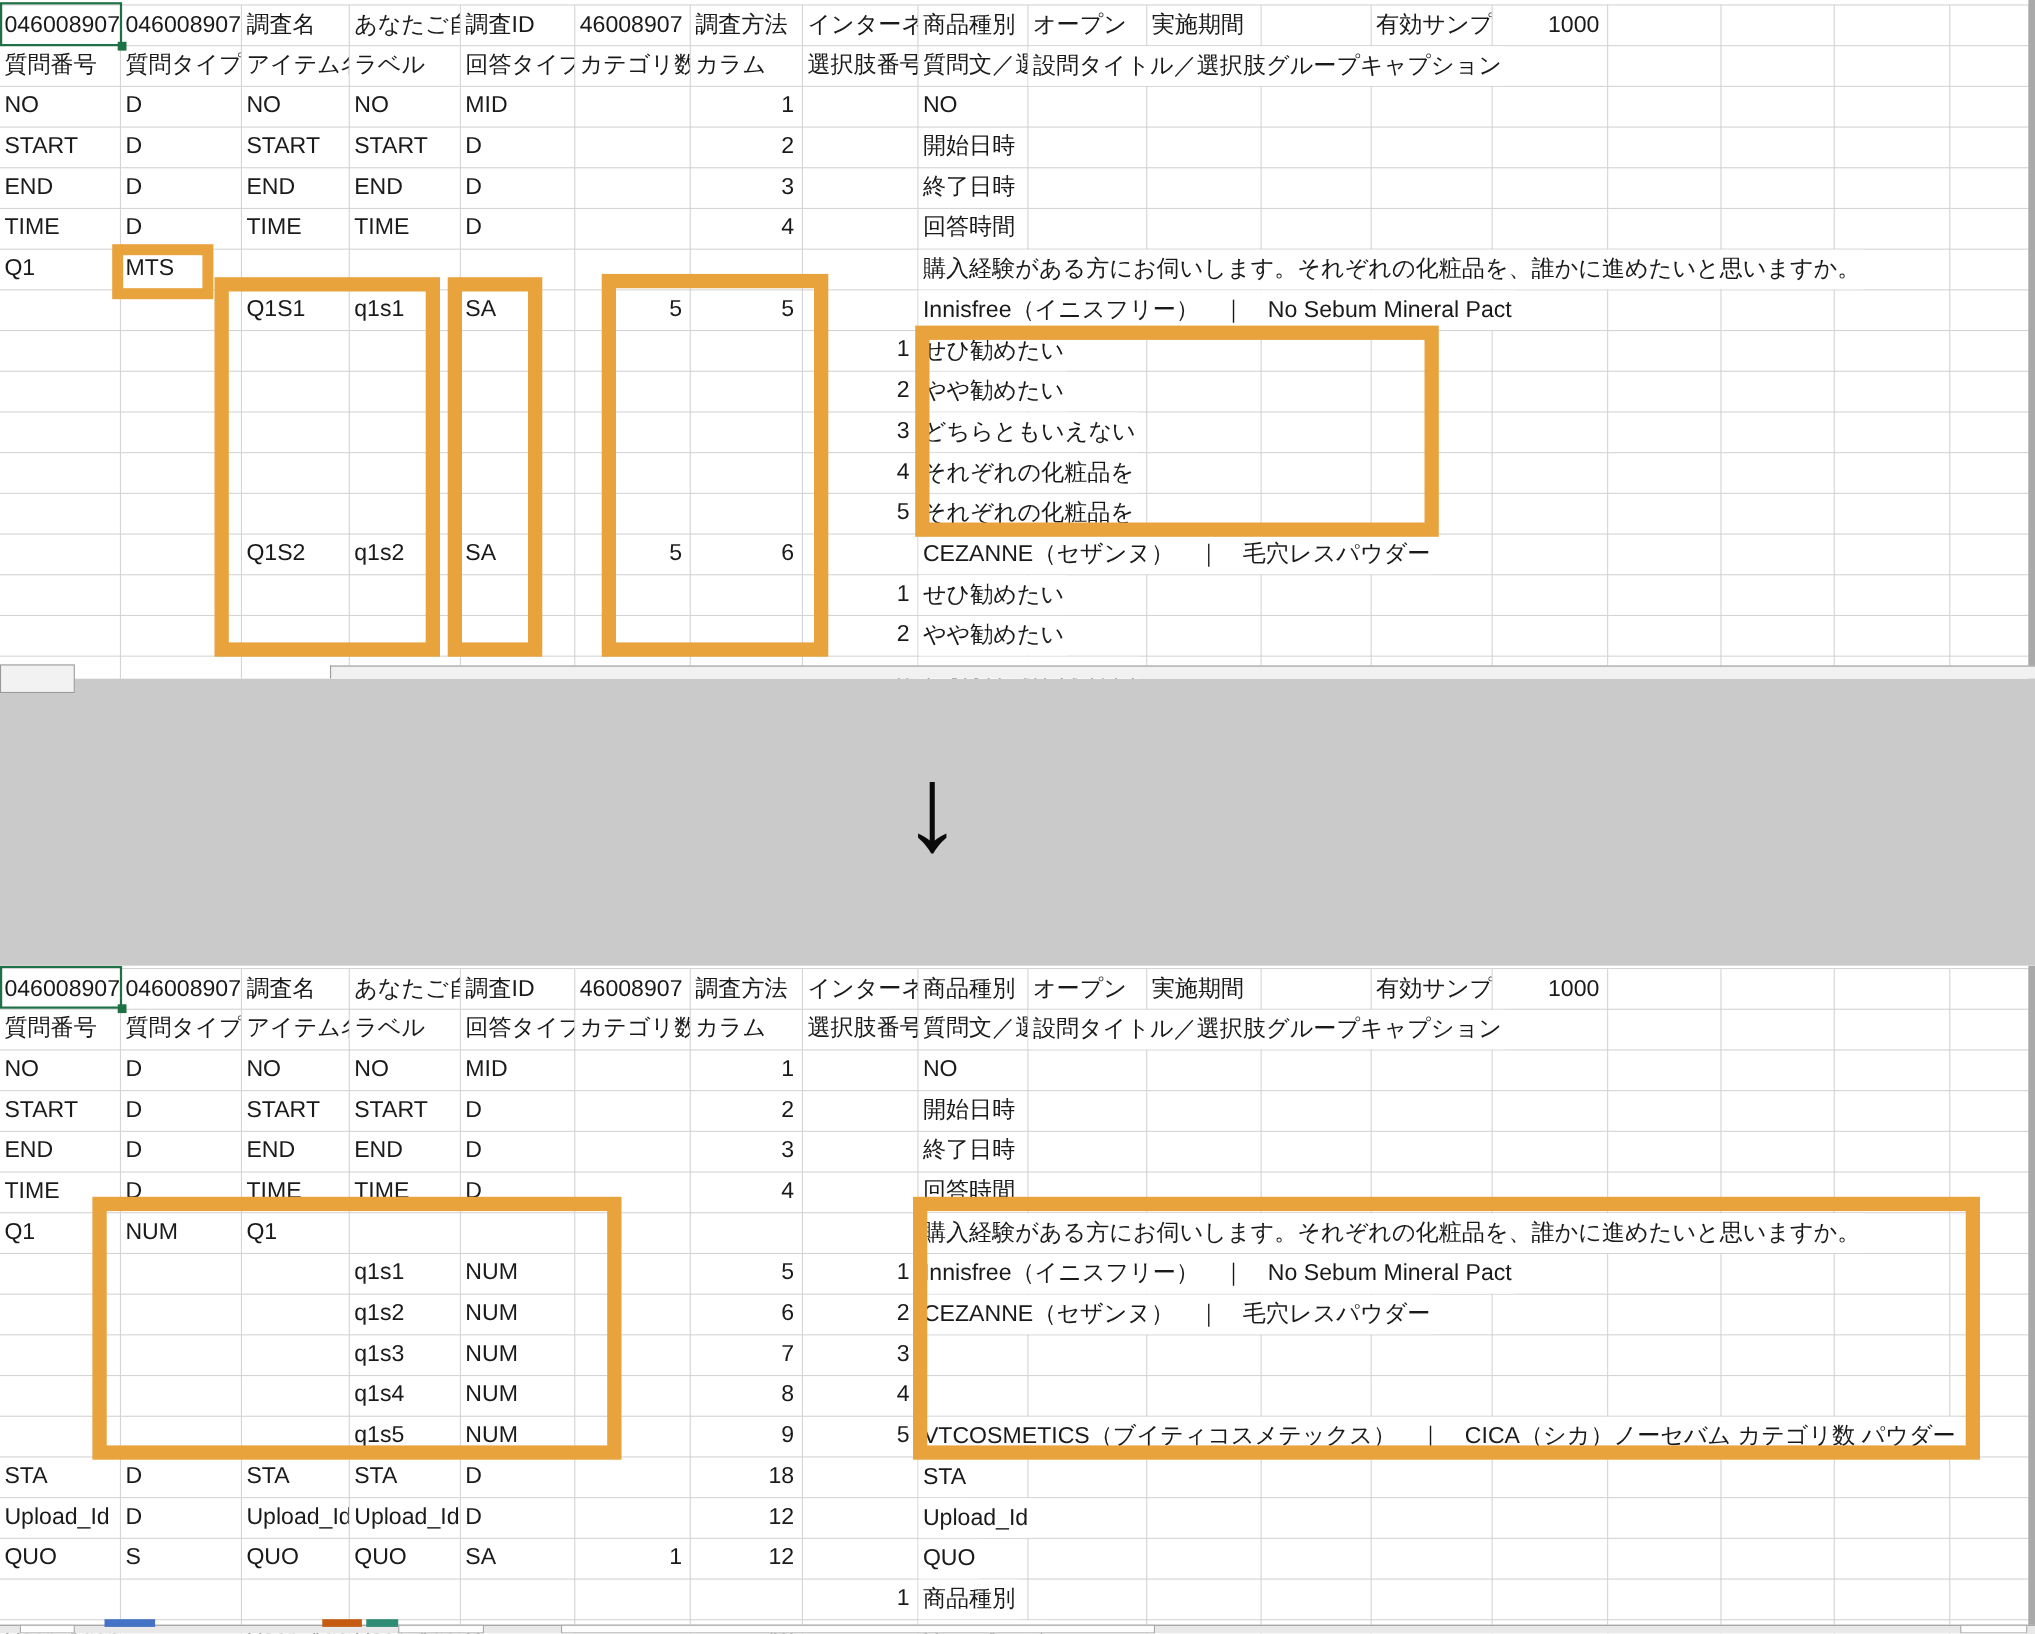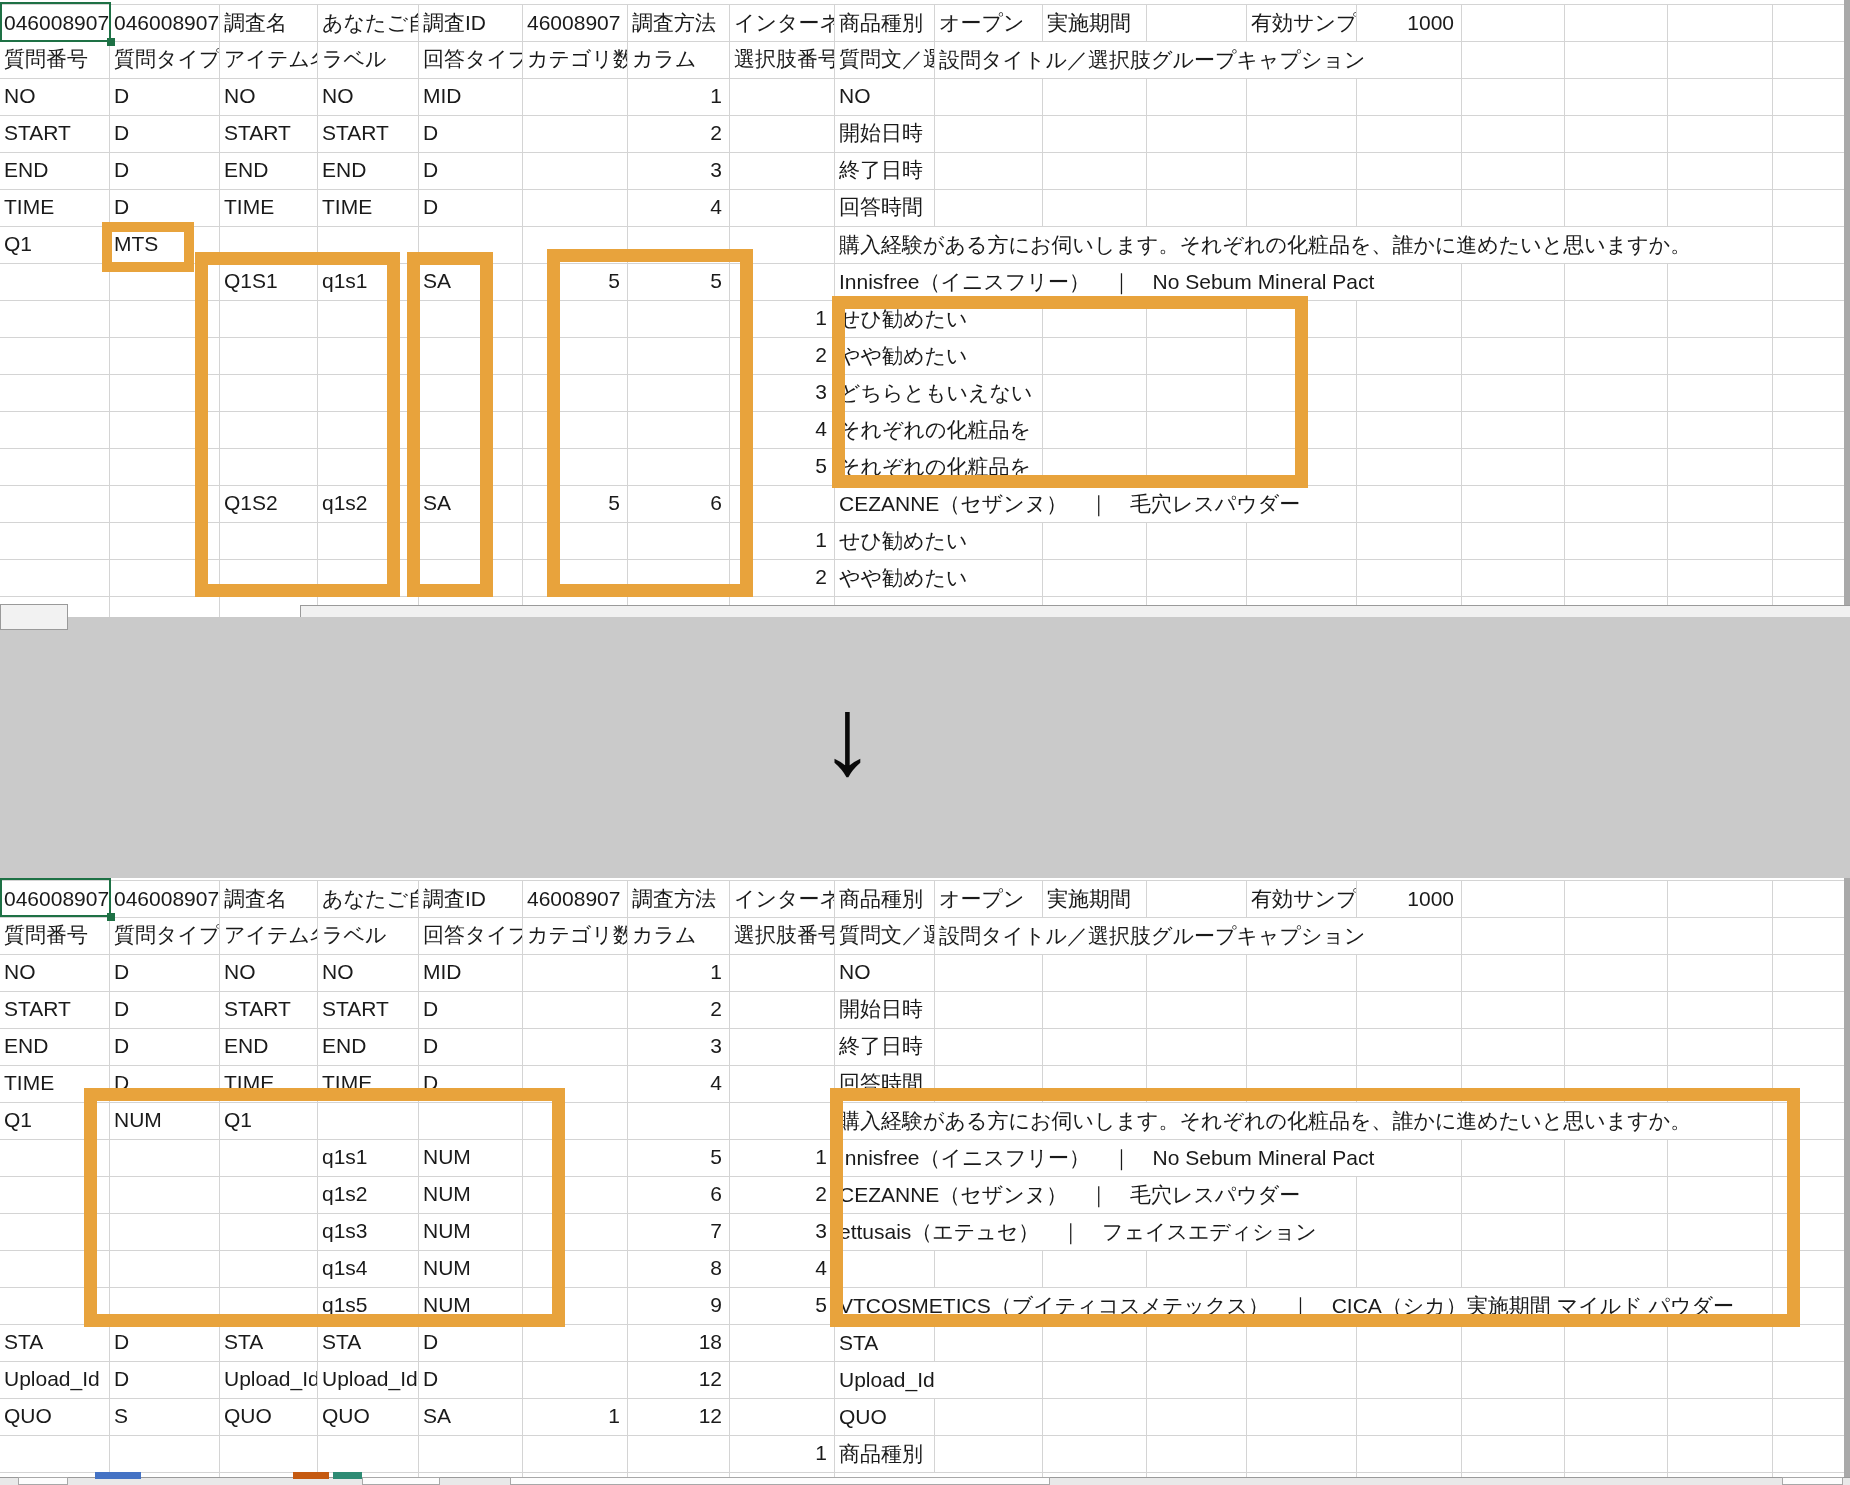--- a/index.html
+++ b/index.html
@@ -528,21 +528,20 @@
     <div class="cell" style="left: 1773px; top: 298px; width: 72px; height: 38px;"></div>
     <div class="cell" style="left: 0px; top: 335px; width: 110px; height: 38px;"></div>
     <div class="cell" style="left: 110px; top: 335px; width: 110px; height: 38px;"></div>
     <div class="cell" style="left: 220px; top: 335px; width: 98px; height: 38px;"></div>
     <div class="cell" style="left: 318px; top: 335px; width: 101px; height: 38px;">q1s3</div>
     <div class="cell" style="left: 419px; top: 335px; width: 104px; height: 38px;">NUM</div>
     <div class="cell" style="left: 523px; top: 335px; width: 105px; height: 38px;"></div>
     <div class="cell num" style="left: 628px; top: 335px; width: 102px; height: 38px;">7</div>
     <div class="cell num" style="left: 730px; top: 335px; width: 105px; height: 38px;">3</div>
     <div class="cell" style="left: 835px; top: 335px; width: 100px; height: 38px;"></div>
-    <span class="ovtext" style="left: 835px; top: 336px;">ettusais（エテュセ）　｜　フェイスエディション</span>
     <div class="cell" style="left: 935px; top: 335px; width: 108px; height: 38px;"></div>
     <div class="cell" style="left: 1043px; top: 335px; width: 104px; height: 38px;"></div>
     <div class="cell" style="left: 1147px; top: 335px; width: 100px; height: 38px;"></div>
     <div class="cell" style="left: 1247px; top: 335px; width: 110px; height: 38px;"></div>
     <div class="cell" style="left: 1357px; top: 335px; width: 105px; height: 38px;"></div>
     <div class="cell" style="left: 1462px; top: 335px; width: 103px; height: 38px;"></div>
     <div class="cell" style="left: 1565px; top: 335px; width: 103px; height: 38px;"></div>
     <div class="cell" style="left: 1668px; top: 335px; width: 105px; height: 38px;"></div>
     <div class="cell" style="left: 1773px; top: 335px; width: 72px; height: 38px;"></div>
     <div class="cell" style="left: 0px; top: 372px; width: 110px; height: 38px;"></div>
@@ -565,21 +564,21 @@
     <div class="cell" style="left: 1773px; top: 372px; width: 72px; height: 38px;"></div>
     <div class="cell" style="left: 0px; top: 409px; width: 110px; height: 38px;"></div>
     <div class="cell" style="left: 110px; top: 409px; width: 110px; height: 38px;"></div>
     <div class="cell" style="left: 220px; top: 409px; width: 98px; height: 38px;"></div>
     <div class="cell" style="left: 318px; top: 409px; width: 101px; height: 38px;">q1s5</div>
     <div class="cell" style="left: 419px; top: 409px; width: 104px; height: 38px;">NUM</div>
     <div class="cell" style="left: 523px; top: 409px; width: 105px; height: 38px;"></div>
     <div class="cell num" style="left: 628px; top: 409px; width: 102px; height: 38px;">9</div>
     <div class="cell num" style="left: 730px; top: 409px; width: 105px; height: 38px;">5</div>
     <div class="cell" style="left: 835px; top: 409px; width: 100px; height: 38px;"></div>
-    <span class="ovtext" style="left: 835px; top: 410px;">VTCOSMETICS（ブイティコスメテックス）　｜　CICA（シカ）実施期間 マイルド パウダー</span>
+    <span class="ovtext" style="left: 835px; top: 410px;">VTCOSMETICS（ブイティコスメテックス）　｜　CICA（シカ）ノーセバム カテゴリ数 パウダー</span>
     <div class="cell" style="left: 935px; top: 409px; width: 108px; height: 38px;"></div>
     <div class="cell" style="left: 1043px; top: 409px; width: 104px; height: 38px;"></div>
     <div class="cell" style="left: 1147px; top: 409px; width: 100px; height: 38px;"></div>
     <div class="cell" style="left: 1247px; top: 409px; width: 110px; height: 38px;"></div>
     <div class="cell" style="left: 1357px; top: 409px; width: 105px; height: 38px;"></div>
     <div class="cell" style="left: 1462px; top: 409px; width: 103px; height: 38px;"></div>
     <div class="cell" style="left: 1565px; top: 409px; width: 103px; height: 38px;"></div>
     <div class="cell" style="left: 1668px; top: 409px; width: 105px; height: 38px;"></div>
     <div class="cell" style="left: 1773px; top: 409px; width: 72px; height: 38px;"></div>
     <div class="cell" style="left: 0px; top: 446px; width: 110px; height: 38px;">STA</div>

